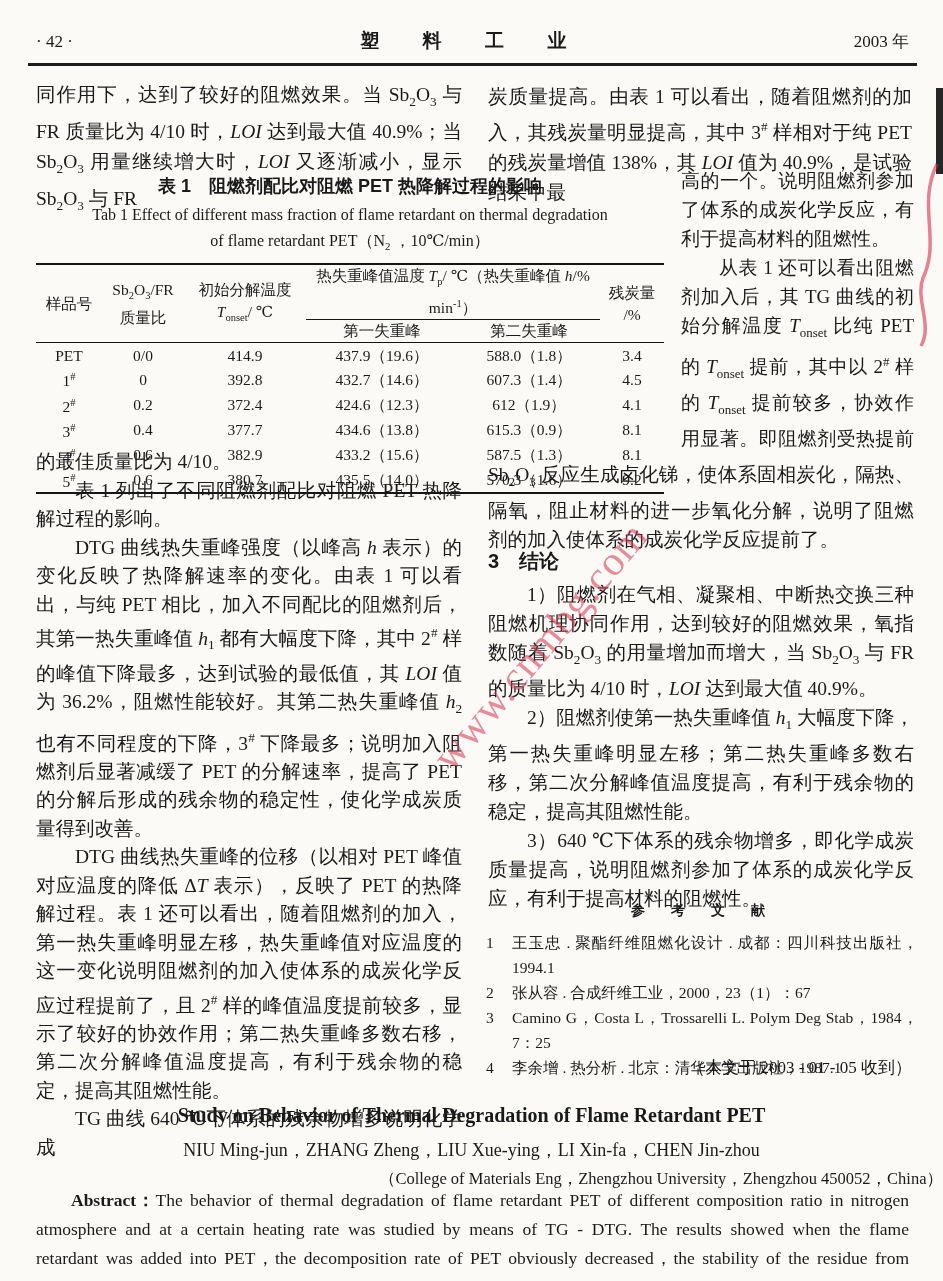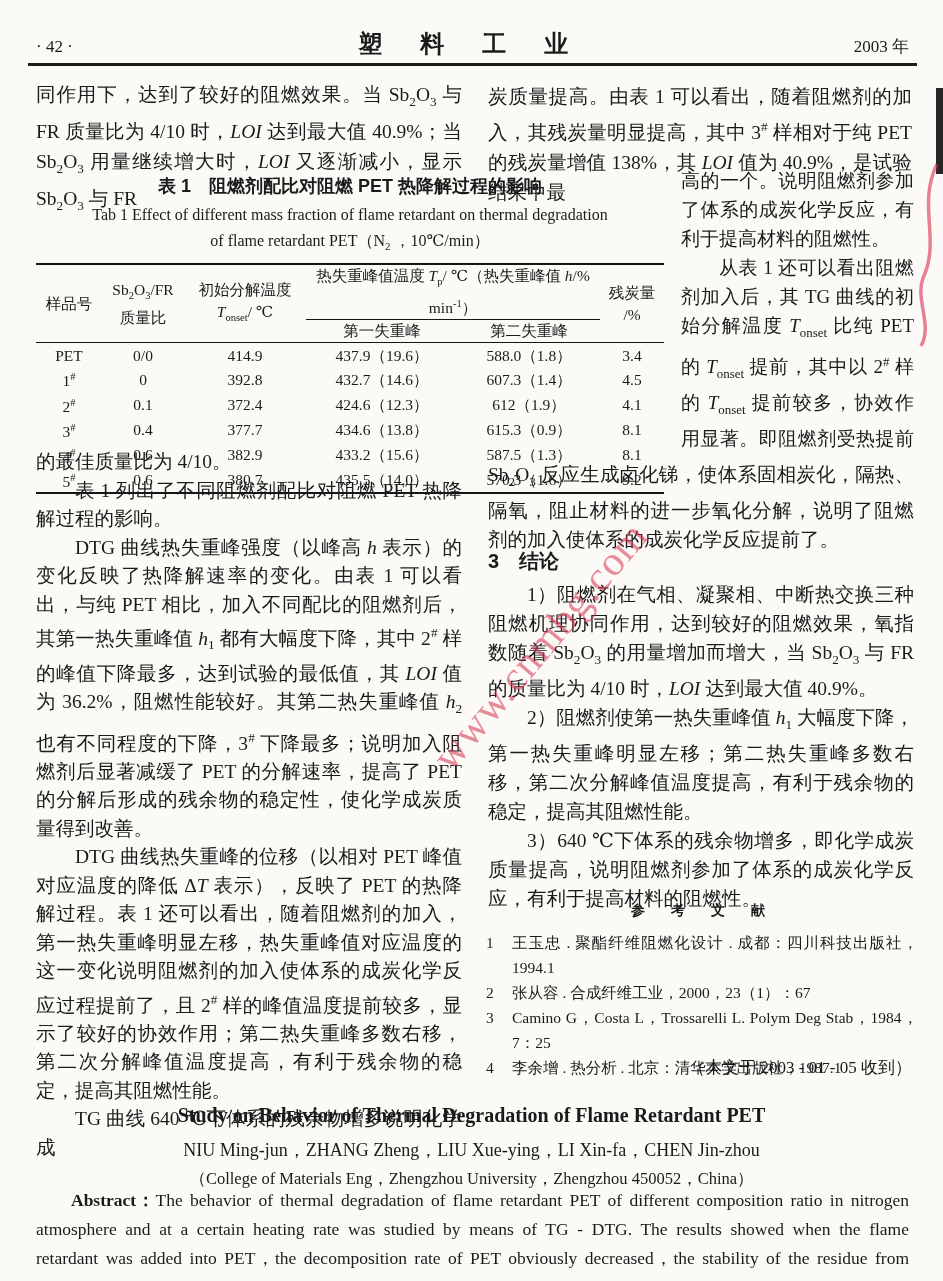--- a/index.html
+++ b/index.html
@@ -3,21 +3,21 @@
 <meta charset="utf-8">
 <style>
   html,body{margin:0;padding:0;background:#e8e8e8;}
   .page{
     position:relative;width:943px;height:1281px;margin:0 auto;
     background:#fbfaf7;overflow:hidden;color:#1a1a1a;
     font-family:"Liberation Serif","DejaVu Serif",serif;
   }
   
   .header{position:absolute;top:28px;left:36px;right:34px;display:flex;justify-content:space-between;align-items:baseline;font-size:17px;}
-  .jtitle{font-size:24px;letter-spacing:16px;padding-left:16px;font-weight:bold;}
+  .jtitle{font-size:19px;letter-spacing:16px;padding-left:16px;font-weight:bold;font-family:Liberation Mono, monospace;}
   .header-rule{position:absolute;top:63px;left:28px;right:26px;height:2.5px;background:#1c1c1c;}
   
   .para{position:absolute;font-size:19.5px;line-height:29px;text-align:justify;}
   .para p{margin:0;text-align:justify;}
   .ind{text-indent:2em;}
   i{}
   sub{font-size:0.68em;}
   sup{font-size:0.68em;}
   
   .lcol-p1{left:36px;top:80px;width:426px;line-height:30px;}
@@ -39,21 +39,21 @@
   .rcol-conc{left:488px;top:580px;width:426px;line-height:29px;}
   .ref-heading{position:absolute;left:488px;top:902px;width:426px;text-align:center;font-size:14px;font-weight:bold;font-family:"Liberation Sans","DejaVu Sans",sans-serif;letter-spacing:6px;}
   .ref-list{position:absolute;left:486px;top:930px;width:432px;font-size:15.5px;line-height:25px;}
   .ref-item{display:flex;}
   .ref-num{width:26px;flex:none;}
   .ref-text{flex:1;text-align:justify;}
   .received{position:absolute;left:488px;top:1056px;width:424px;text-align:right;font-size:17px;}
   
   .en-title{position:absolute;left:0;right:0;top:1104px;text-align:center;font-size:20px;font-weight:bold;}
   .en-authors{position:absolute;left:0;right:0;top:1138px;text-align:center;font-size:18px;}
-  .en-affil{position:absolute;left:0;right:0;top:1168px;text-align:center;font-size:16.5px;}
+  .en-affil{position:absolute;left:0;right:0;top:1168px;text-align:right;font-size:16.5px;}
   .abstract{position:absolute;left:36px;right:34px;top:1186px;font-size:17.5px;line-height:29px;text-align:justify;text-indent:2em;word-spacing:2px;}
   .abstract b{font-weight:bold;}
   
   .watermark{
     position:absolute;left:330px;top:622px;width:420px;text-align:center;
     font-size:42px;letter-spacing:1px;transform:rotate(-50deg);
     pointer-events:none;z-index:5;opacity:0.55;font-family:"Liberation Serif",serif;
   }
   .edge-mark{position:absolute;right:0;top:160px;z-index:5;pointer-events:none;opacity:0.6;}
   .scan-bar{position:absolute;right:0;top:88px;width:7px;height:86px;background:#262626;}
@@ -110,21 +110,21 @@
           <tr>
             <td>1<sup>#</sup></td>
             <td>0</td>
             <td>392.8</td>
             <td>432.7（14.6）</td>
             <td>607.3（1.4）</td>
             <td>4.5</td>
           </tr>
           <tr>
             <td>2<sup>#</sup></td>
-            <td>0.1</td>
+            <td>0.2</td>
             <td>372.4</td>
             <td>424.6（12.3）</td>
             <td>612（1.9）</td>
             <td>4.1</td>
           </tr>
           <tr>
             <td>3<sup>#</sup></td>
             <td>0.4</td>
             <td>377.7</td>
             <td>434.6（13.8）</td>

